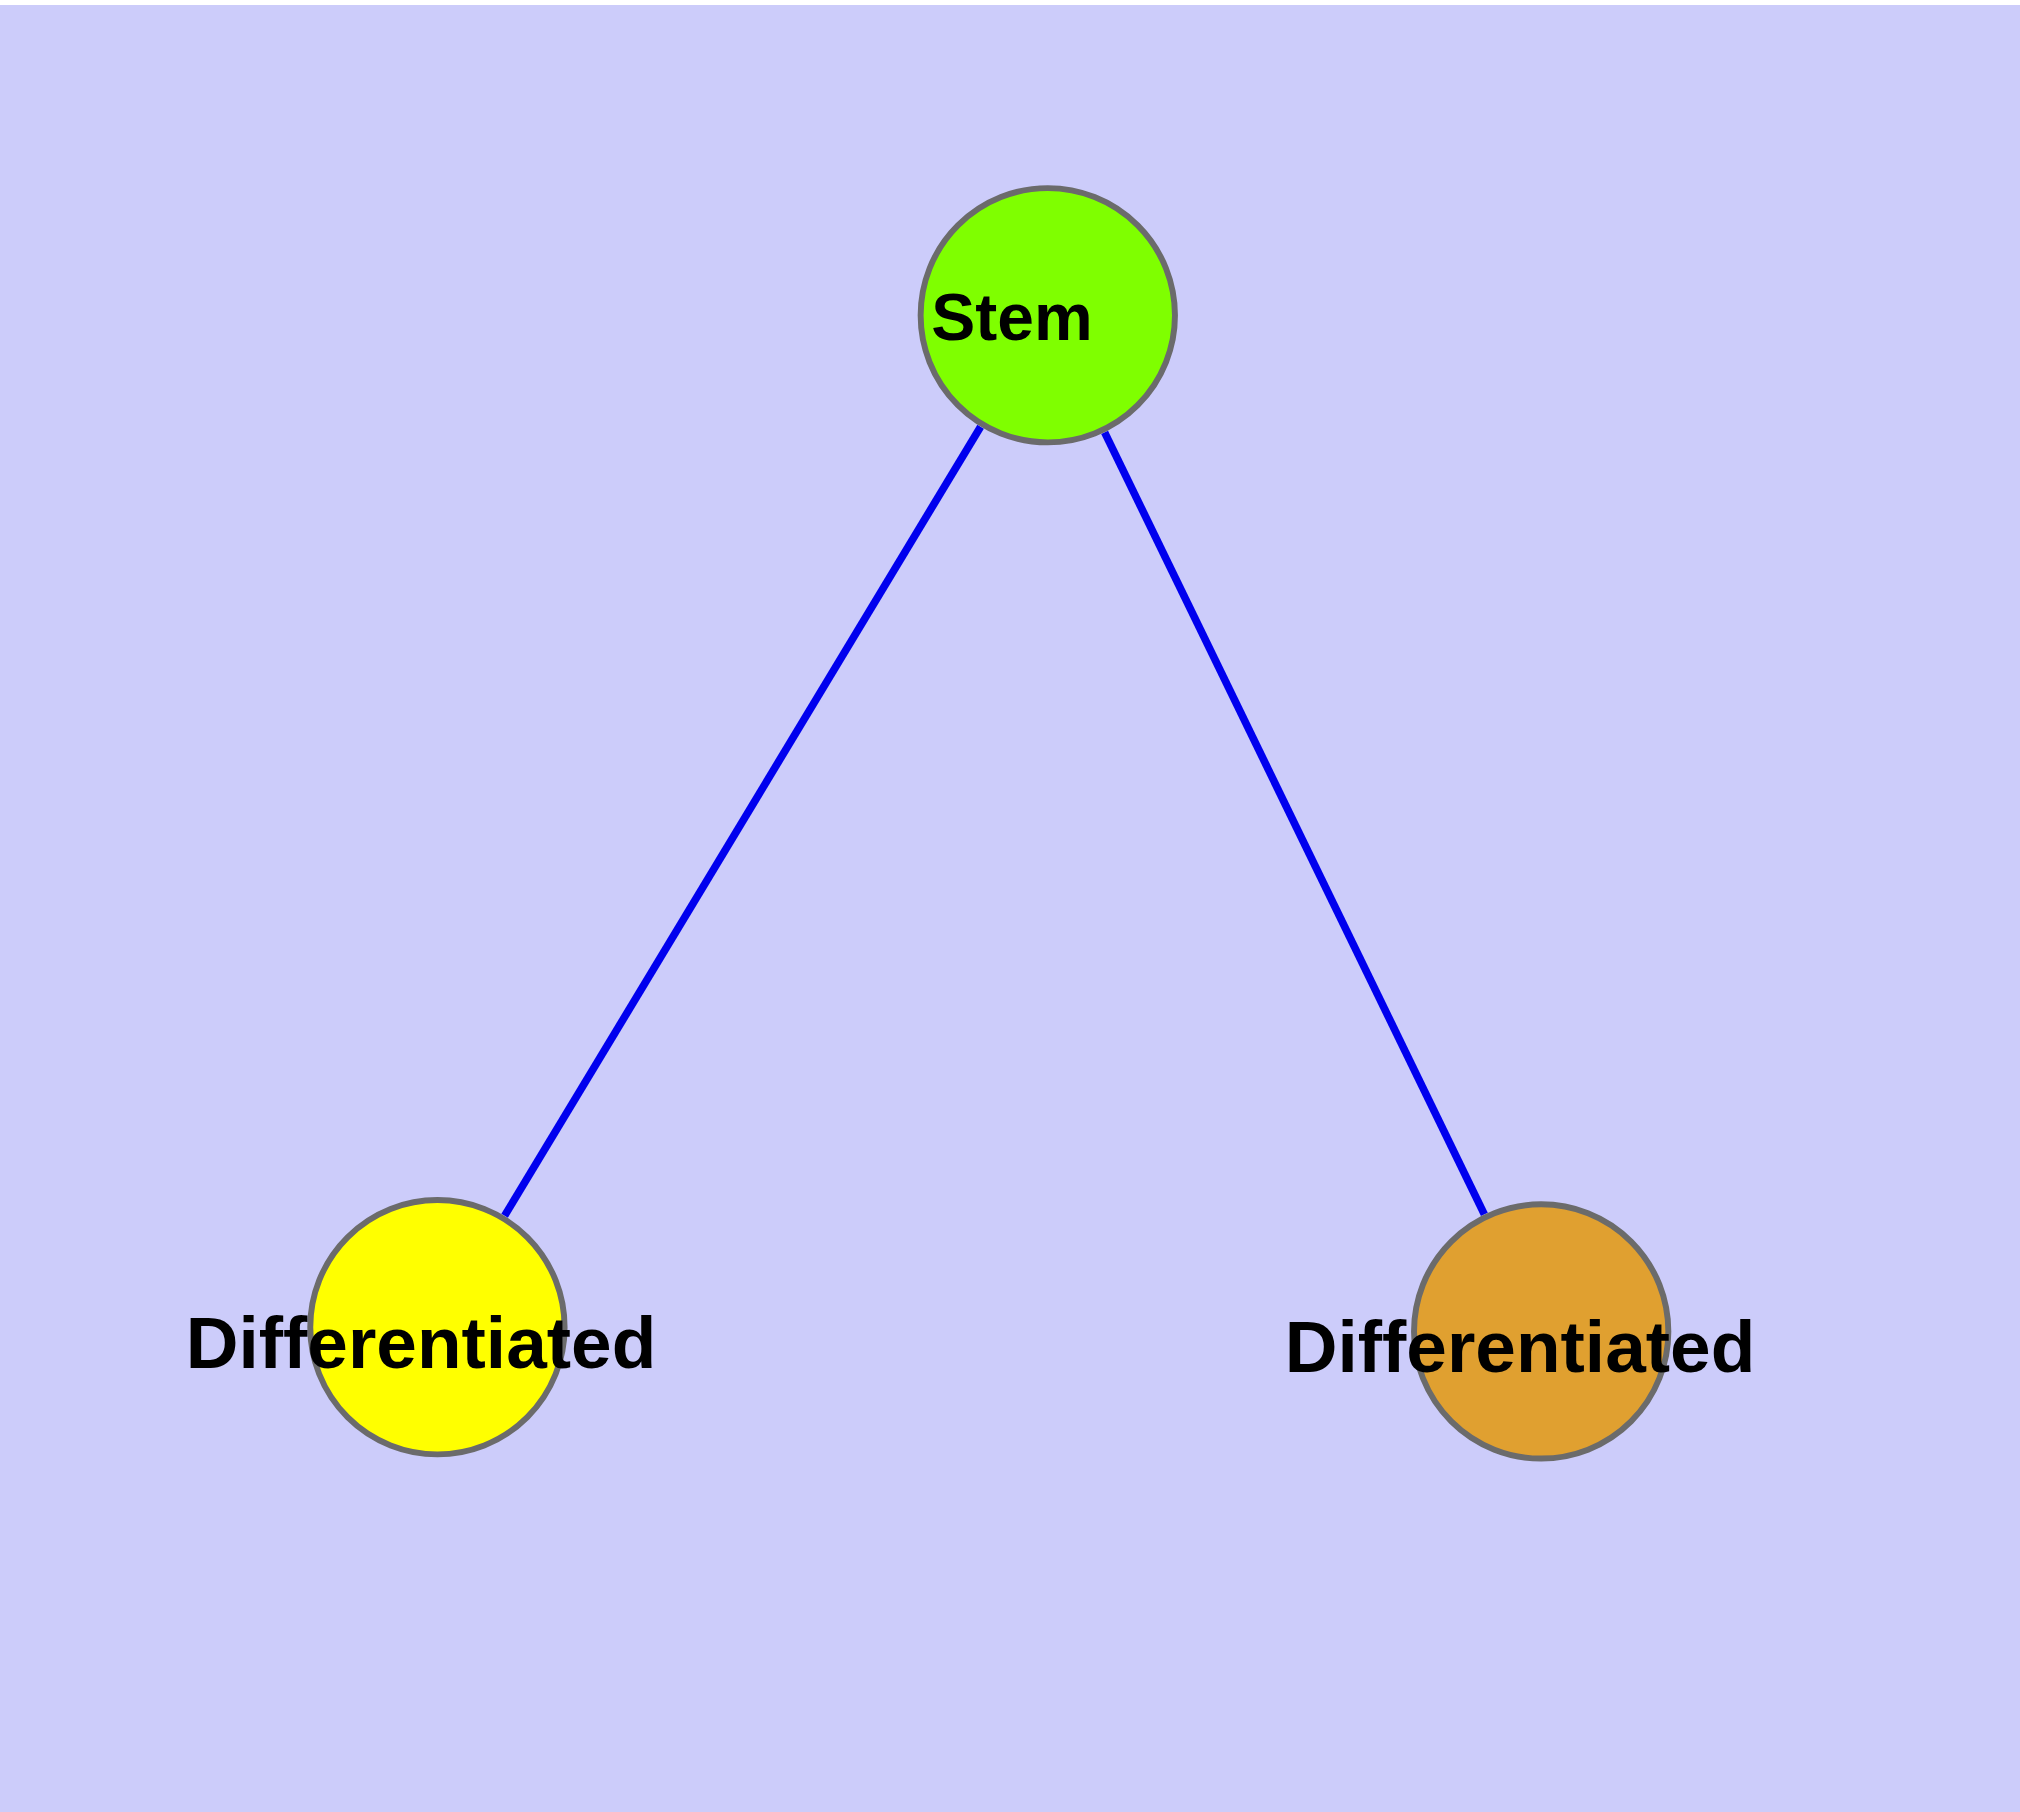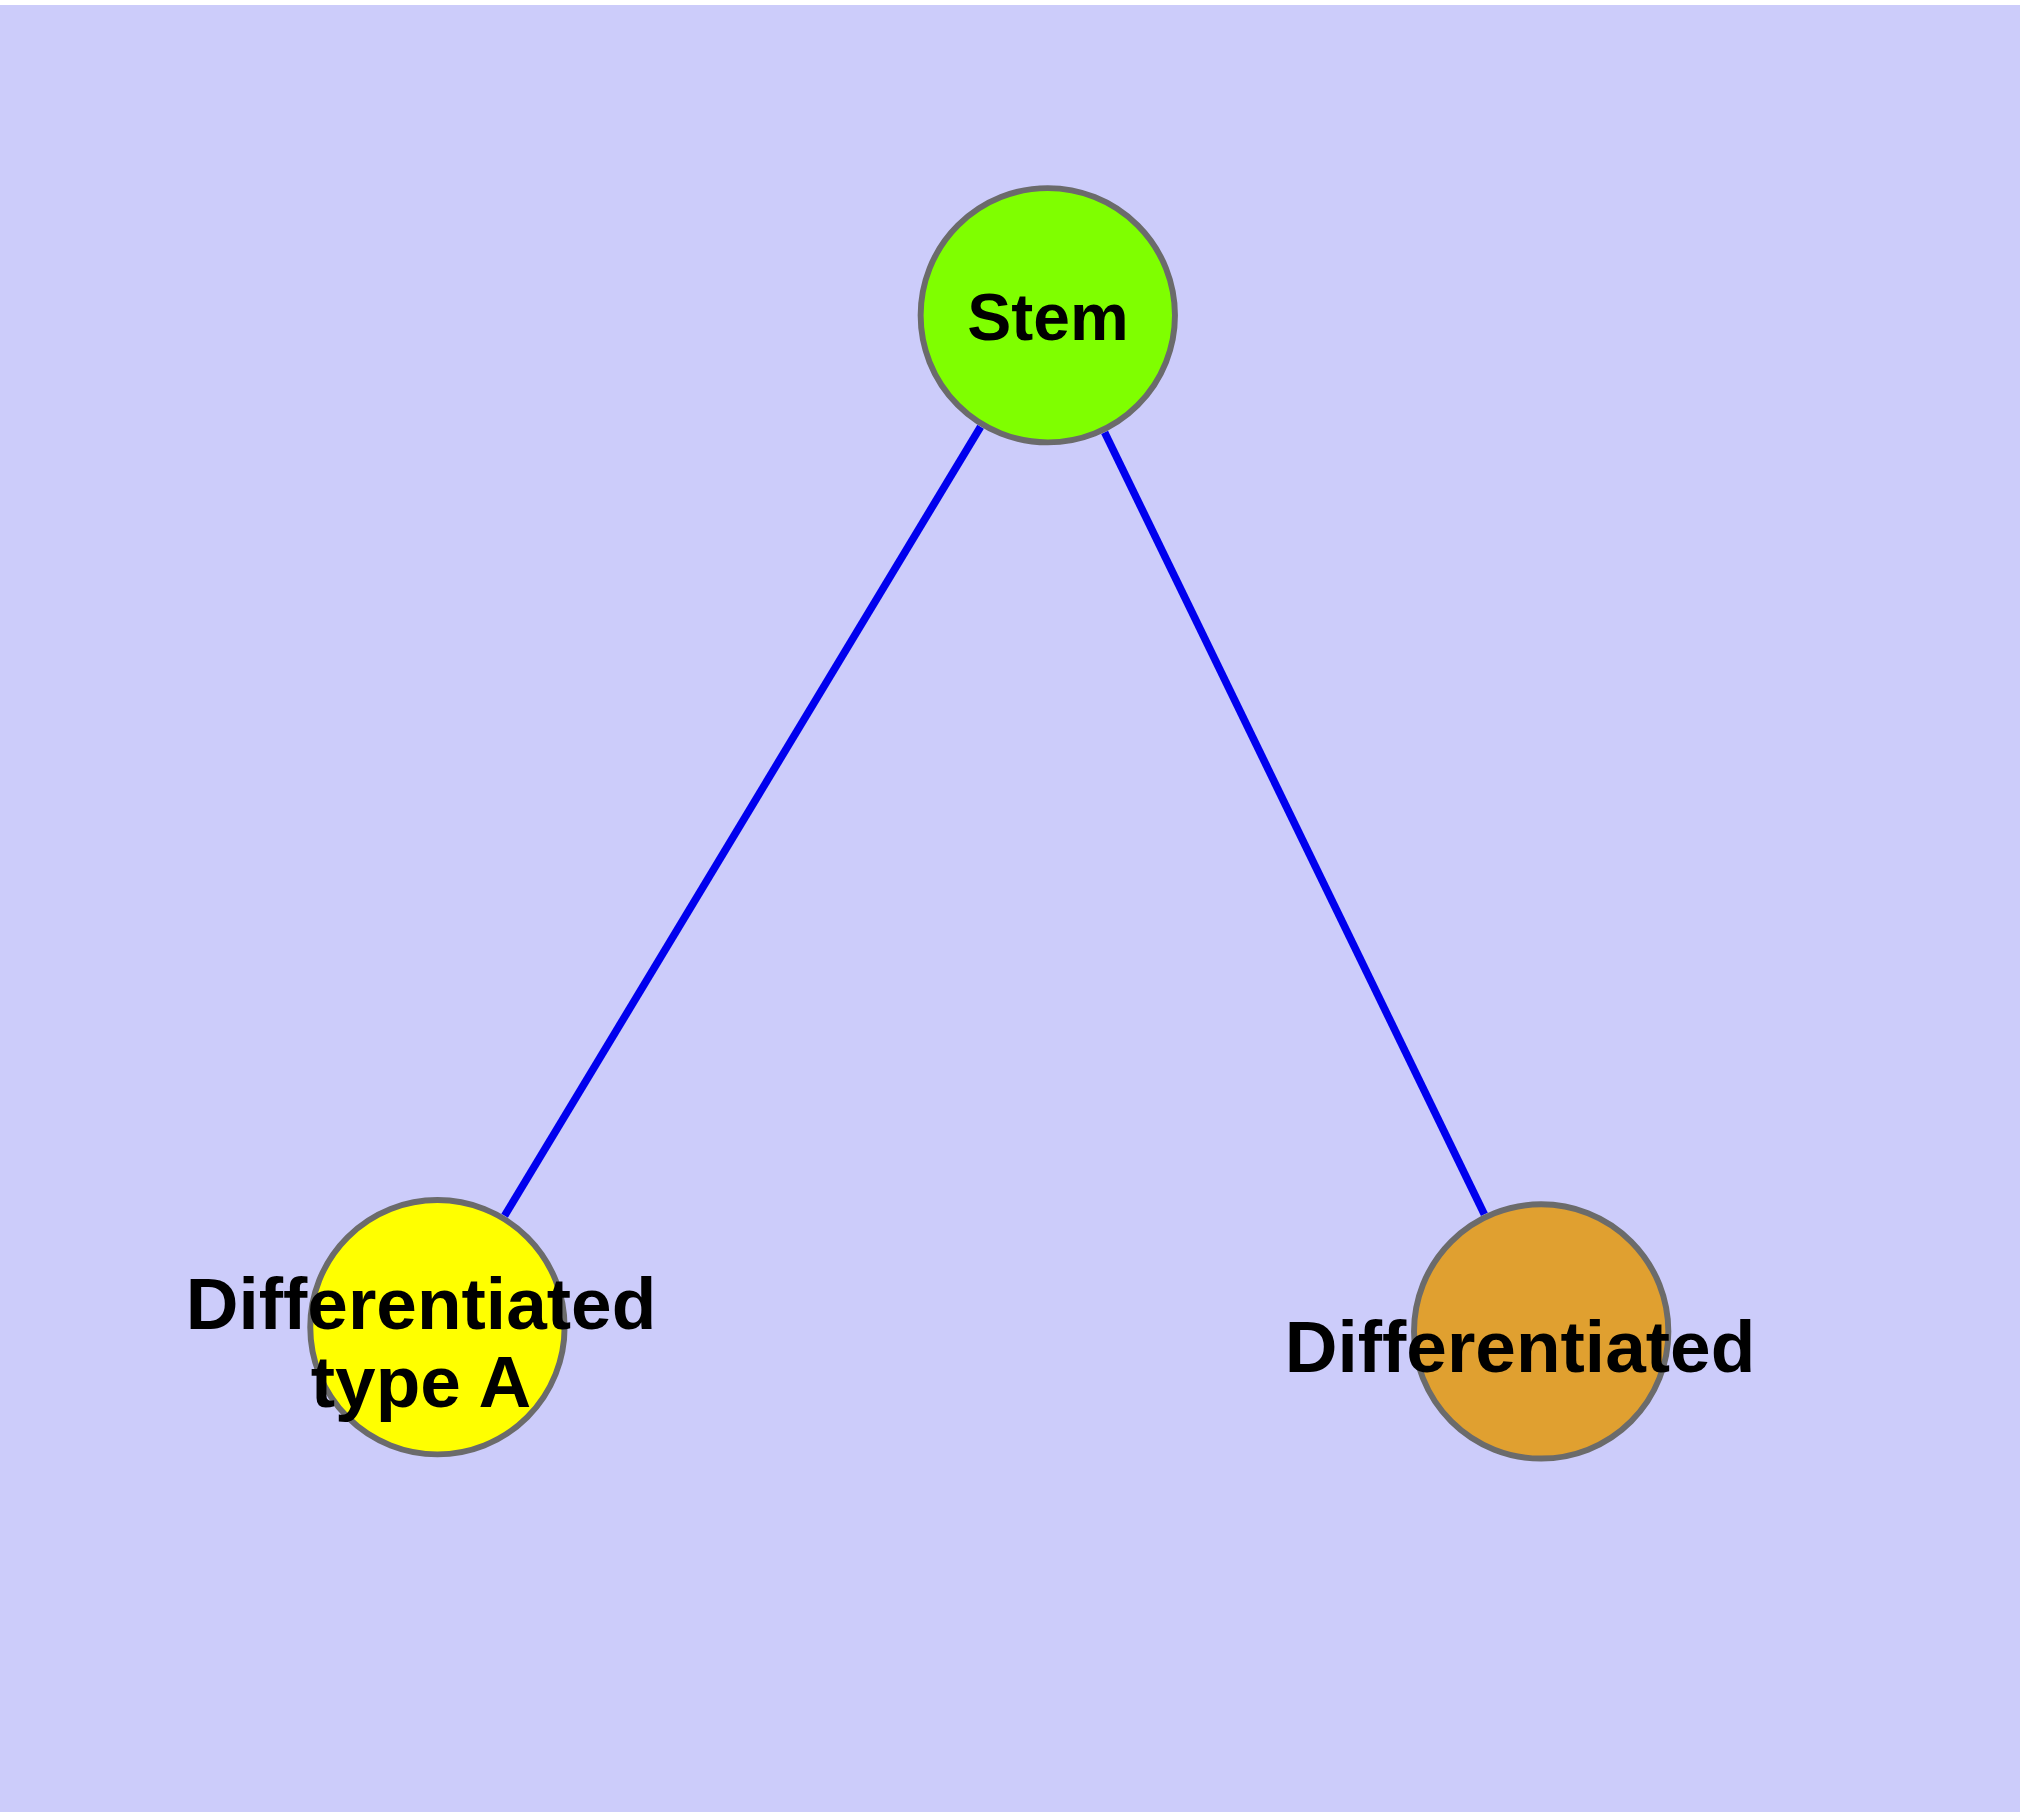--- a/index.html
+++ b/index.html
@@ -63,19 +63,19 @@
         <line x1="1303.0301436953657" y1="510.0913097779097" x2="1750.9698563046343" y2="1432.9086902220902" stroke="#0000ee" stroke-width="9" stroke-linecap="butt"></line>
       </g>
     <g id="nodes-layer">
         <circle cx="1236" cy="372" r="150" fill="#7fff00" stroke="#6b6b6b" stroke-width="7"></circle>
         <circle cx="516" cy="1566" r="150" fill="#ffff00" stroke="#6b6b6b" stroke-width="7"></circle>
         <circle cx="1818" cy="1571" r="150" fill="#e0a030" stroke="#6b6b6b" stroke-width="7"></circle>
       </g>
   </svg>
 
   <div id="labels-layer">
-      <div class="node-label root" style="left: 1048px; top: 317px; font-size: 66px; color: rgb(0, 0, 0);"><div>Stem</div></div>
-      <div class="node-label leaf" style="left: 421px; top: 1327px; font-size: 73px; color: rgb(0, 0, 0);"><div>Differentiated</div><div>type A</div></div>
+      <div class="node-label root" style="left: 1012px; top: 317px; font-size: 66px; color: rgb(0, 0, 0);"><div>Stem</div></div>
+      <div class="node-label leaf" style="left: 421px; top: 1327px; font-size: 73px; color: rgb(0, 0, 0);"><div>Differentiated</div></div>
       <div class="node-label leaf" style="left: 1520px; top: 1331px; font-size: 73px; color: rgb(0, 0, 0);"><div>Differentiated</div></div>
     </div>
 
 </div>
 
 
 </body></html>

